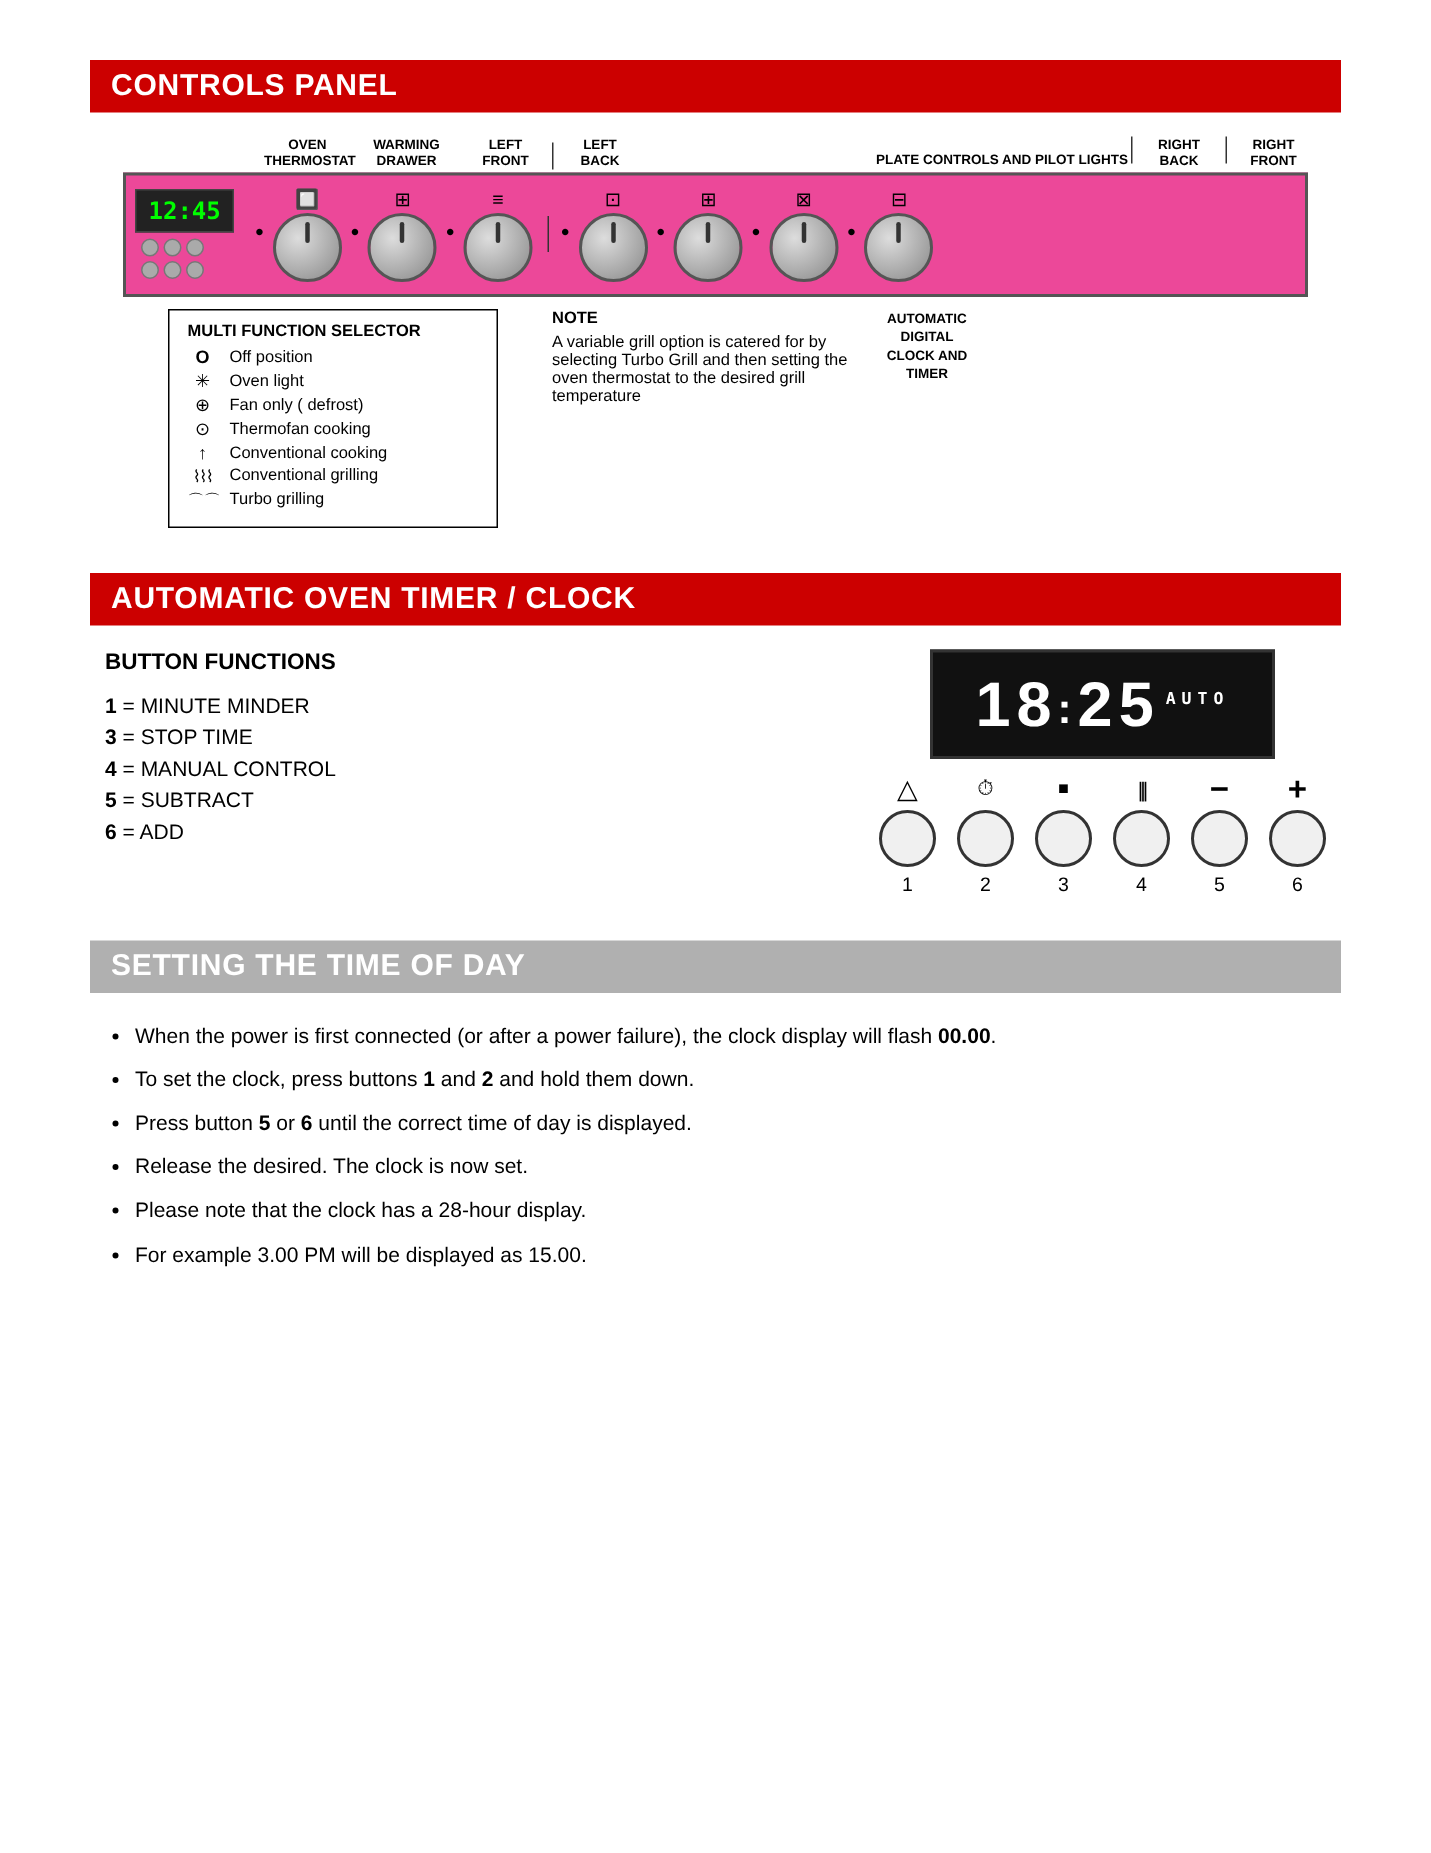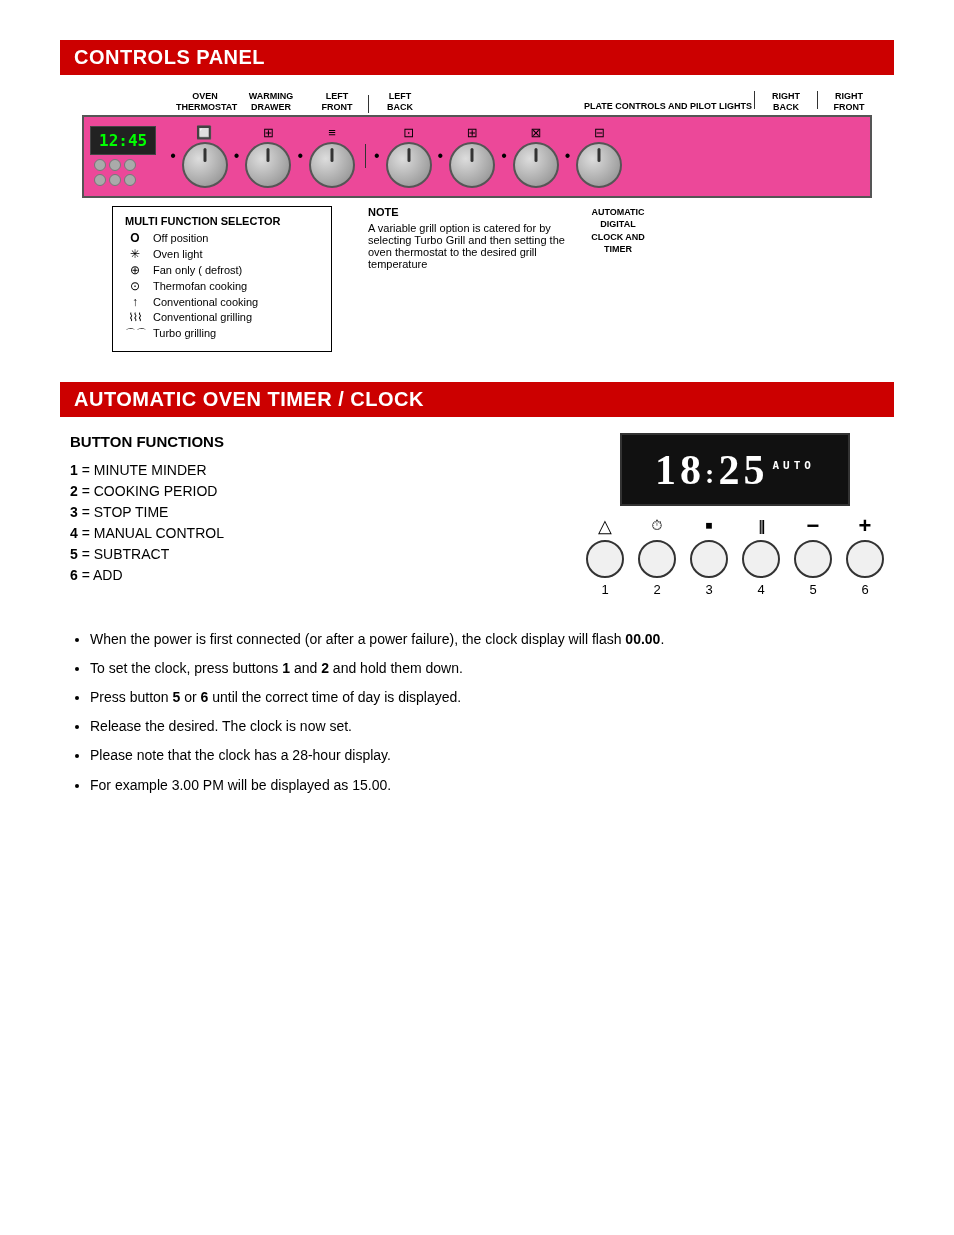--- a/index.html
+++ b/index.html
@@ -394,31 +394,30 @@
 <div class="timer-section">
   <div class="section-header">
     <span>AUTOMATIC OVEN TIMER / CLOCK</span>
   </div>
 
   <div class="timer-content">
 
     <div class="button-functions-left">
       <div class="bf-title">BUTTON FUNCTIONS</div>
       <div class="bf-item"><span class="bf-number">1</span> = MINUTE MINDER</div>
-      <div class="bf-item"><span class="bf-number">2</span> = COOKING PERIOD</div>
       <div class="bf-item"><span class="bf-number">3</span> = STOP TIME</div>
       <div class="bf-item"><span class="bf-number">4</span> = MANUAL CONTROL</div>
       <div class="bf-item"><span class="bf-number">5</span> = SUBTRACT</div>
       <div class="bf-item"><span class="bf-number">6</span> = ADD</div>
     </div>
 
     <div class="timer-right">
 
       <div class="timer-display">
-        <span style="font-size:42px; font-family:Liberation Serif, serif; font-weight:bold;">18<span style="font-size:28px; vertical-align:middle;">:</span>25</span><span style="font-size:11px; vertical-align:super; margin-left:4px; font-family:monospace;">AUTO</span>
+        <span style="font-size:42px; font-family:Liberation Sans, sans-serif; font-weight:bold;">18<span style="font-size:28px; vertical-align:middle;">:</span>25</span><span style="font-size:11px; vertical-align:super; margin-left:4px; font-family:monospace;">AUTO</span>
       </div>
 
       <div class="timer-buttons-row">
 
         <div class="timer-btn-group">
           <div class="timer-icon" style="font-size:18px;">△</div>
           <div class="timer-circle"></div>
           <div class="timer-btn-num">1</div>
         </div>
 
@@ -450,20 +449,23 @@
           <div class="timer-icon" style="font-size:22px; font-weight:bold;">+</div>
           <div class="timer-circle"></div>
           <div class="timer-btn-num">6</div>
         </div>
       </div>
     </div>
   </div>
 </div>
 
 <div class="setting-time-section">
+  <div class="section-header gray">
+    <span>SETTING THE TIME OF DAY</span>
+  </div>
 
   <ul class="bullet-list">
     <li>
       When the power is first connected (or after a power failure), the clock display will flash <strong>00.00</strong>.
     </li>
     <li>
       To set the clock, press buttons <strong>1</strong> and <strong>2</strong> and hold them down.
     </li>
     <li>
       Press button <strong>5</strong> or <strong>6</strong> until the correct time of day is displayed.

